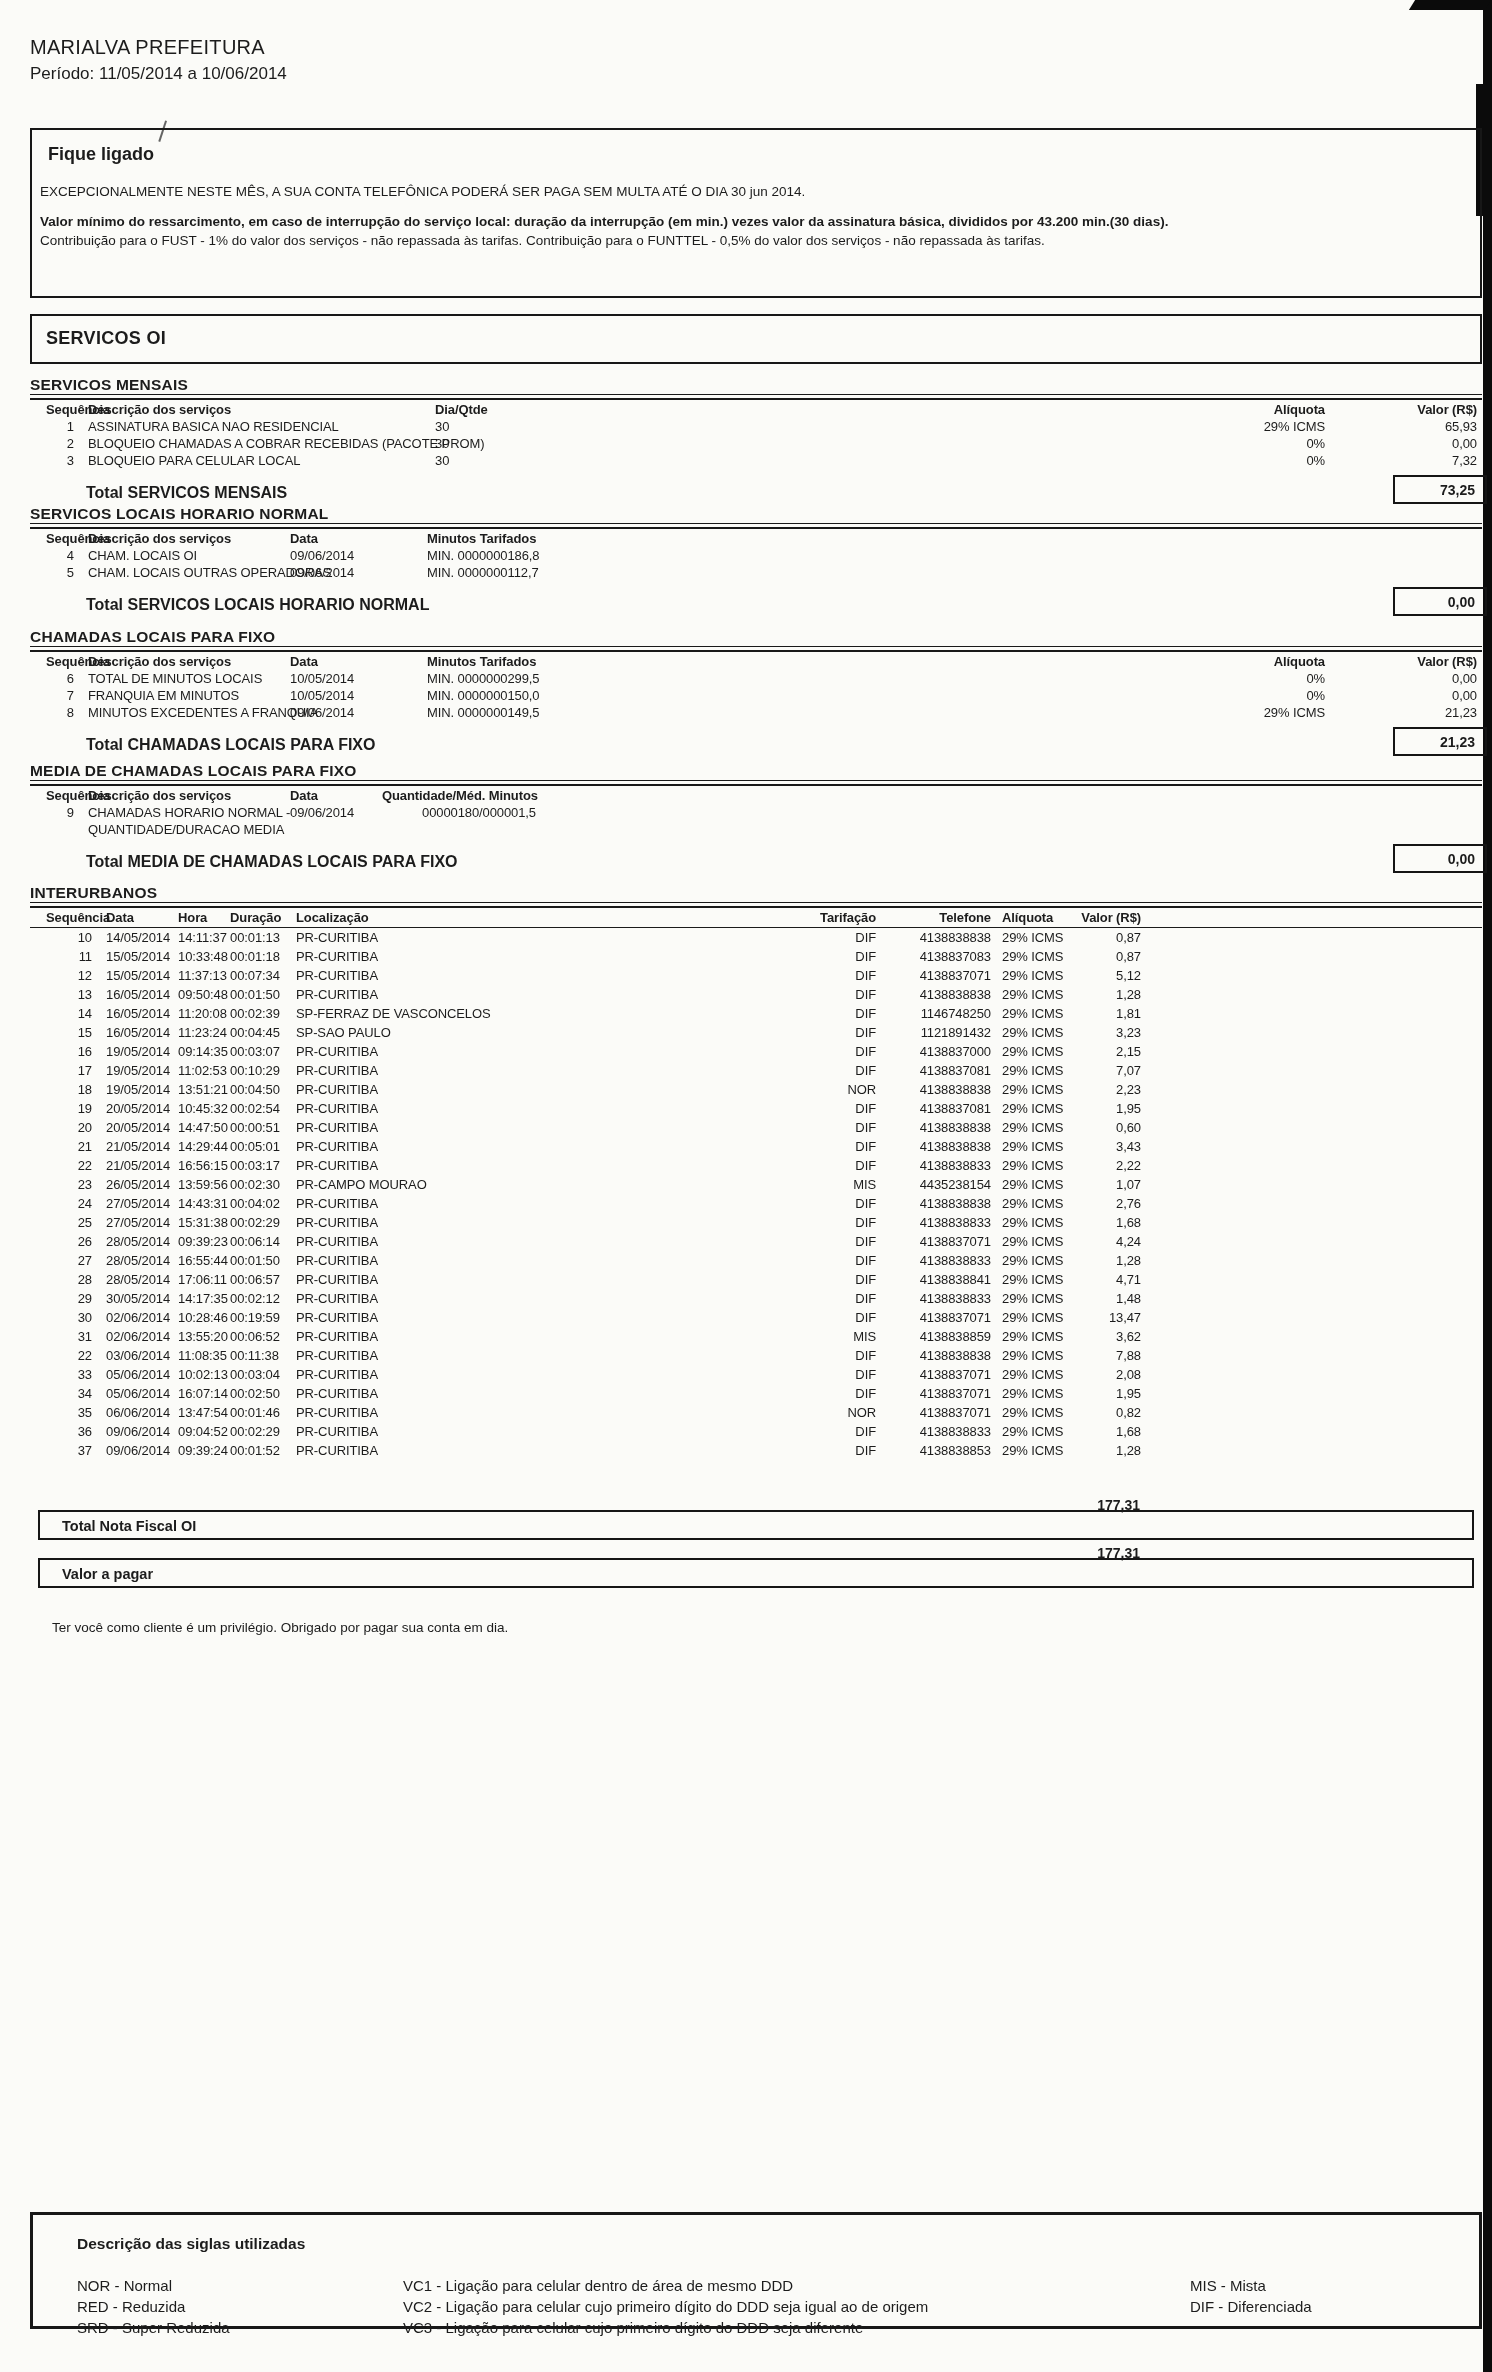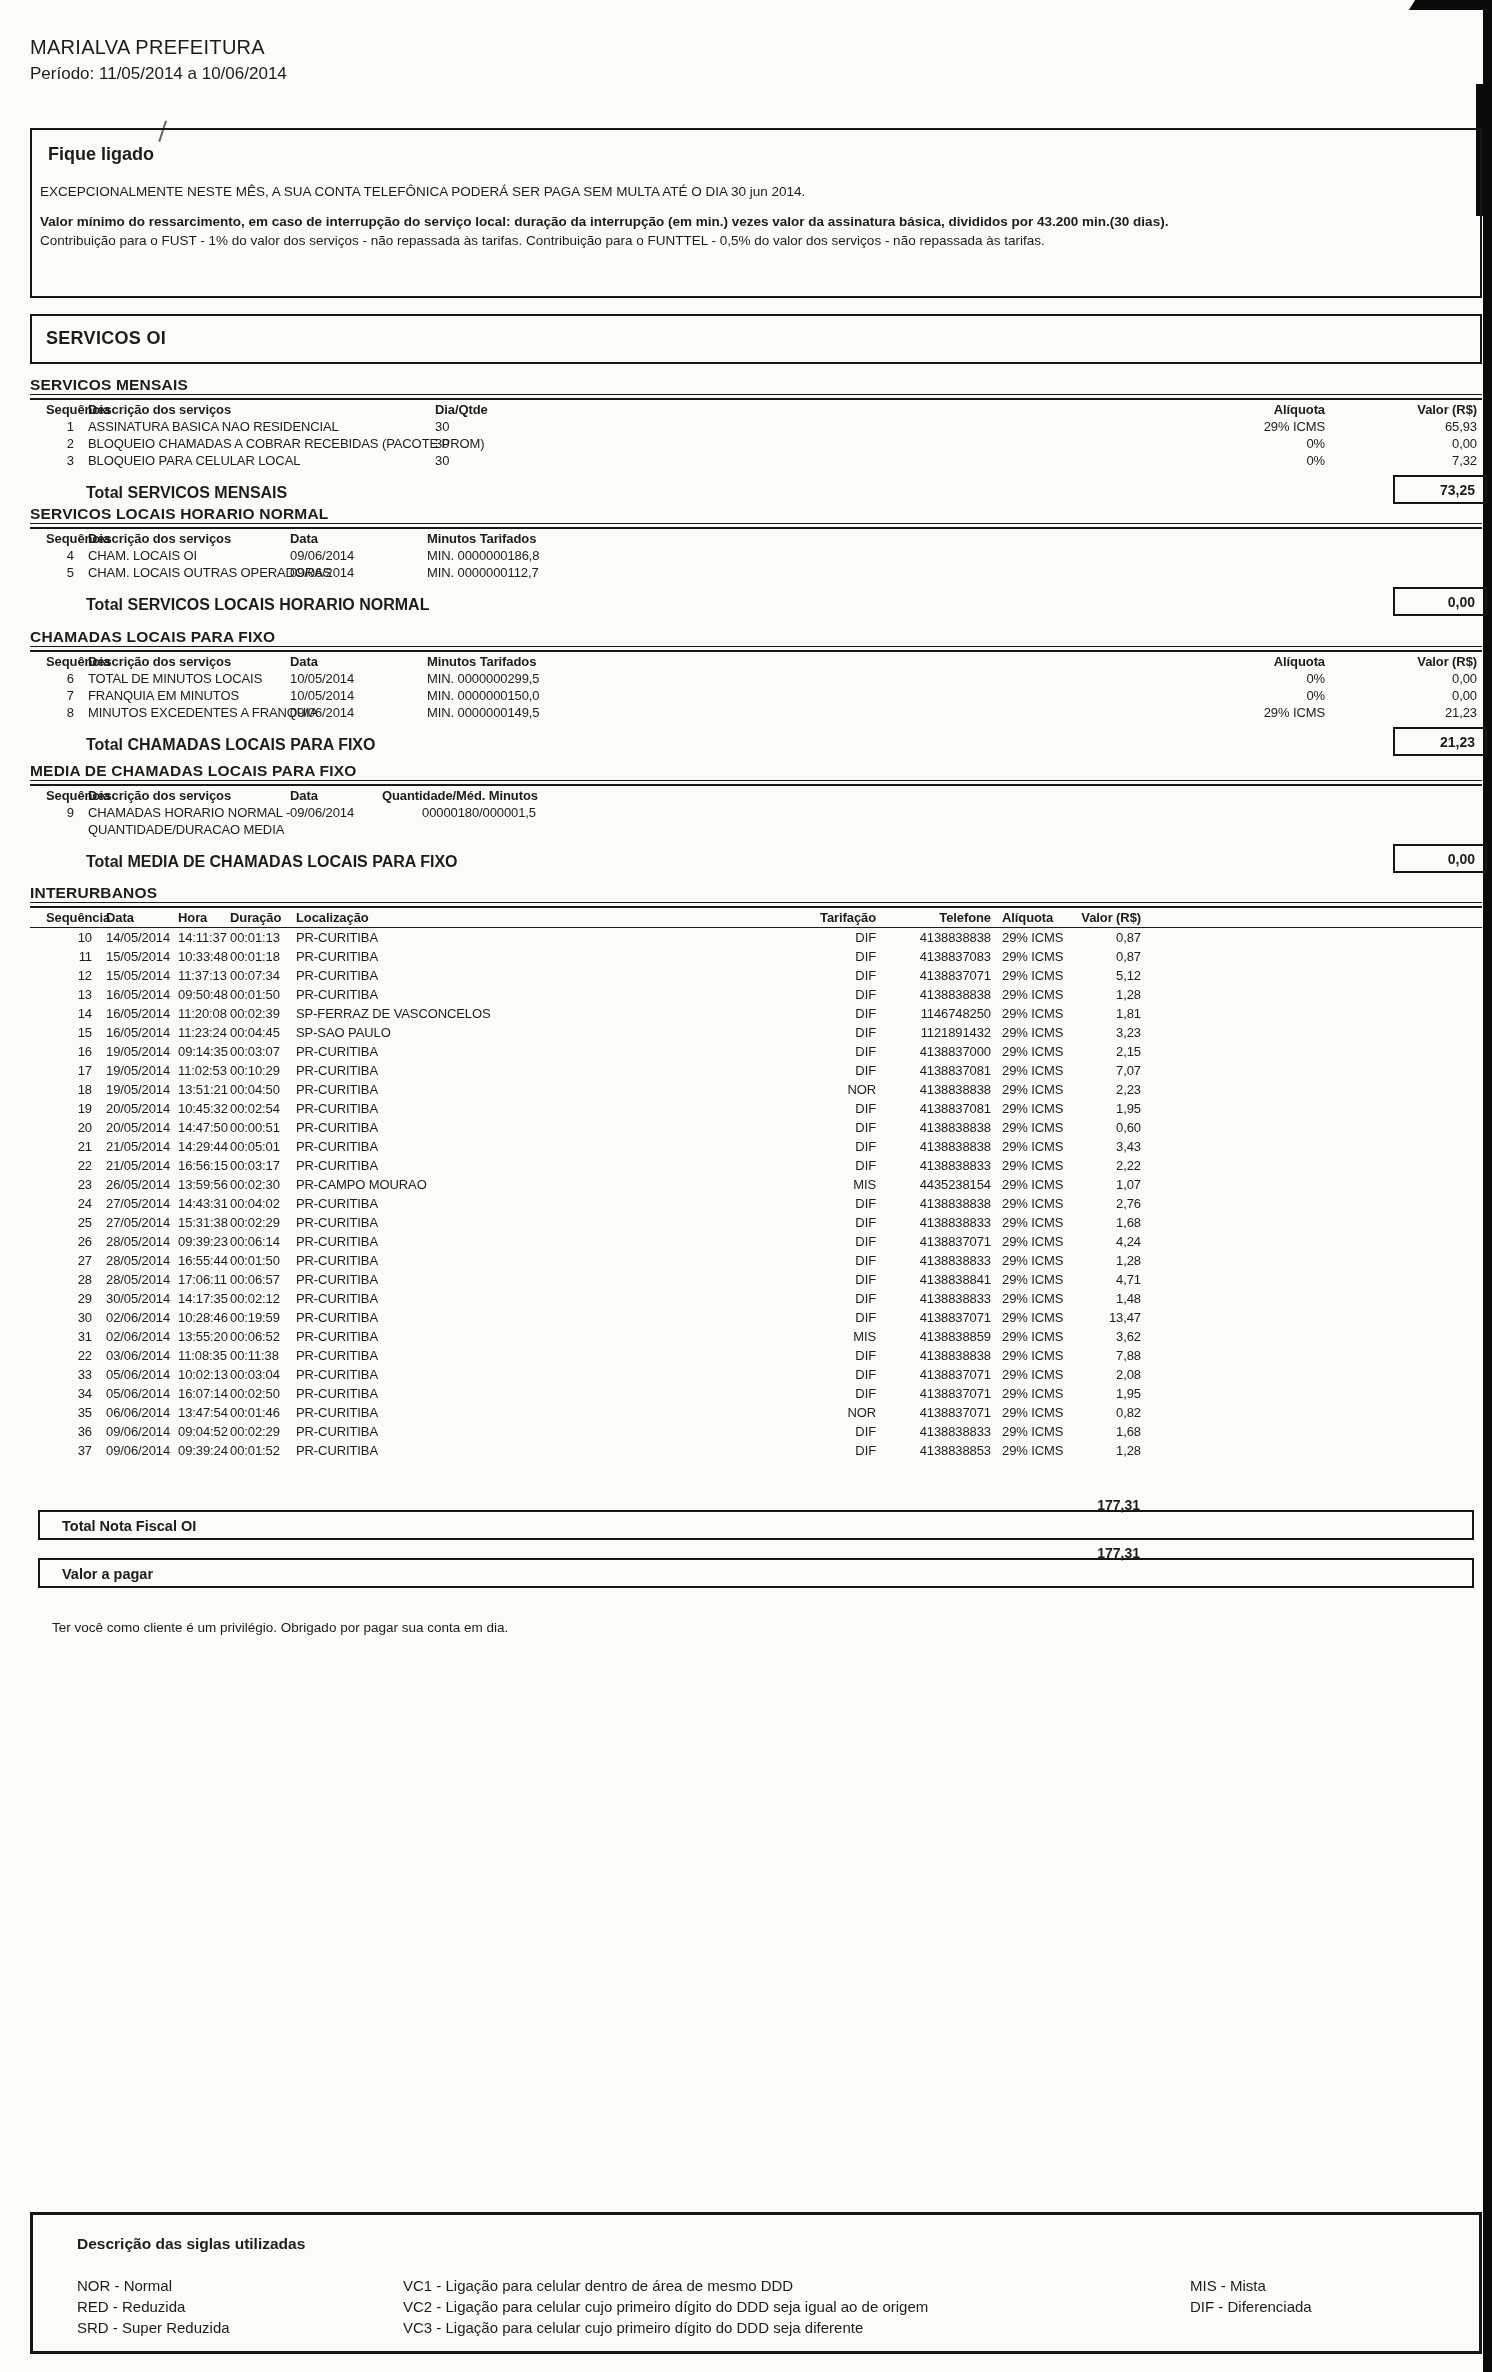--- a/index.html
+++ b/index.html
@@ -61,21 +61,21 @@
   .total-lbl-i{left:90px;}
   .total-box{position:absolute;top:0;border:2px solid #151515;font-weight:bold;
              font-size:14px;text-align:right;padding:5px 10px 4px 8px;box-sizing:content-box;}
   .tb-far{left:1363px;width:72px;}
   .tb-mid{left:1036px;width:60px;}
   .grand-box{position:absolute;left:38px;width:1436px;height:30px;border:2px solid #161616;box-sizing:border-box;}
   .grand-lbl{position:absolute;left:22px;top:6px;font-size:14.5px;font-weight:bold;}
   .grand-val{position:absolute;left:1000px;width:100px;top:-15px;text-align:right;font-size:14px;font-weight:bold;}
   .thanks{position:absolute;left:52px;top:1620px;font-size:13.5px;}
   
-  .siglas{top:2212px;height:142px;border-width:3px;}
+  .siglas{top:2212px;height:117px;border-width:3px;}
   .siglas-title{font-size:15.5px;font-weight:bold;margin:20px 0 0 44px;}
   .sig-col{position:absolute;top:60px;font-size:15px;line-height:21px;}
   .sig-c1{left:44px;}
   .sig-c2{left:370px;}
   .sig-c3{left:1157px;}
 </style>
 </head>
 <body>
 
 <div class="page">

